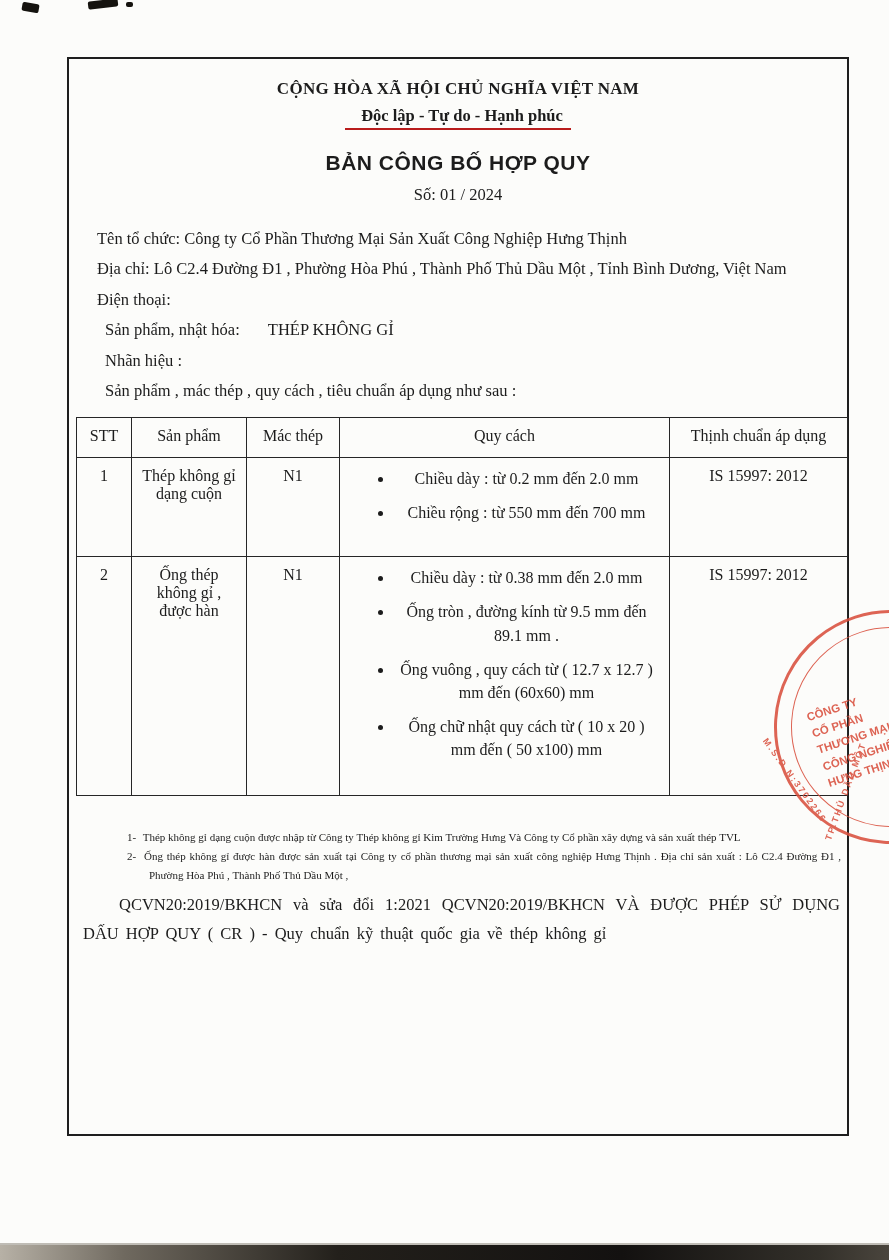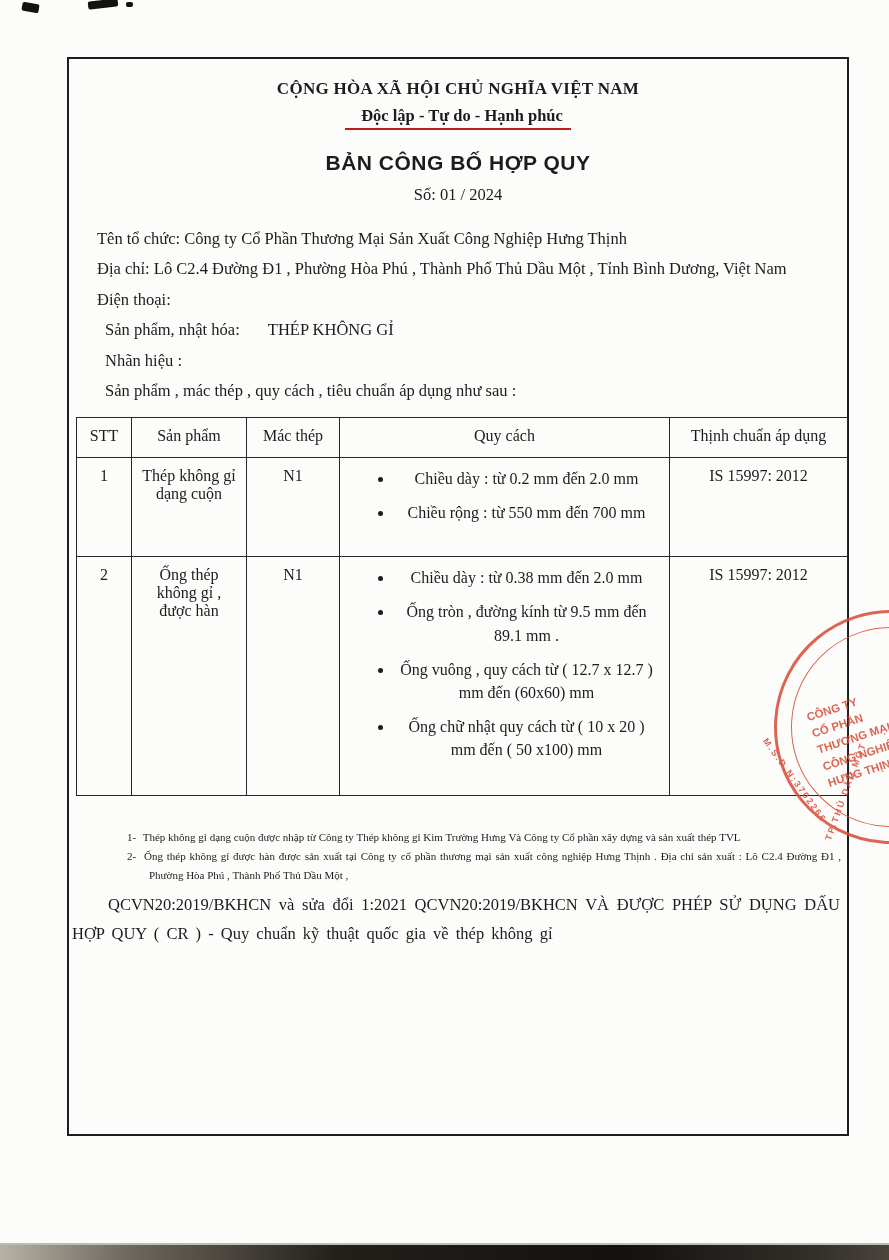--- a/index.html
+++ b/index.html
@@ -85,21 +85,21 @@
   
   .notes { margin: 32px 6px 0 58px; font-size: 11px; line-height: 1.7; }
   .notes p { text-align: justify; }
   .note-hanging { padding-left: 22px; text-indent: -22px; }
   .note-marker { padding-right: 4px; }
 
   
   .footer { margin-top: 4px; font-size: 16.5px; line-height: 1.7; }
   .footer .fline { margin-left: 45px; margin-top: 7px; }
   .footer .fpara {
-    margin: 7px 7px 0 3px;
+    margin: 7px 7px 0 14px;
     text-indent: 36px;
     text-align: justify;
     word-spacing: 3px;
     line-height: 1.75;
   }
 
   
   .stamp {
     position: absolute;
     left: 774px; top: 610px;

